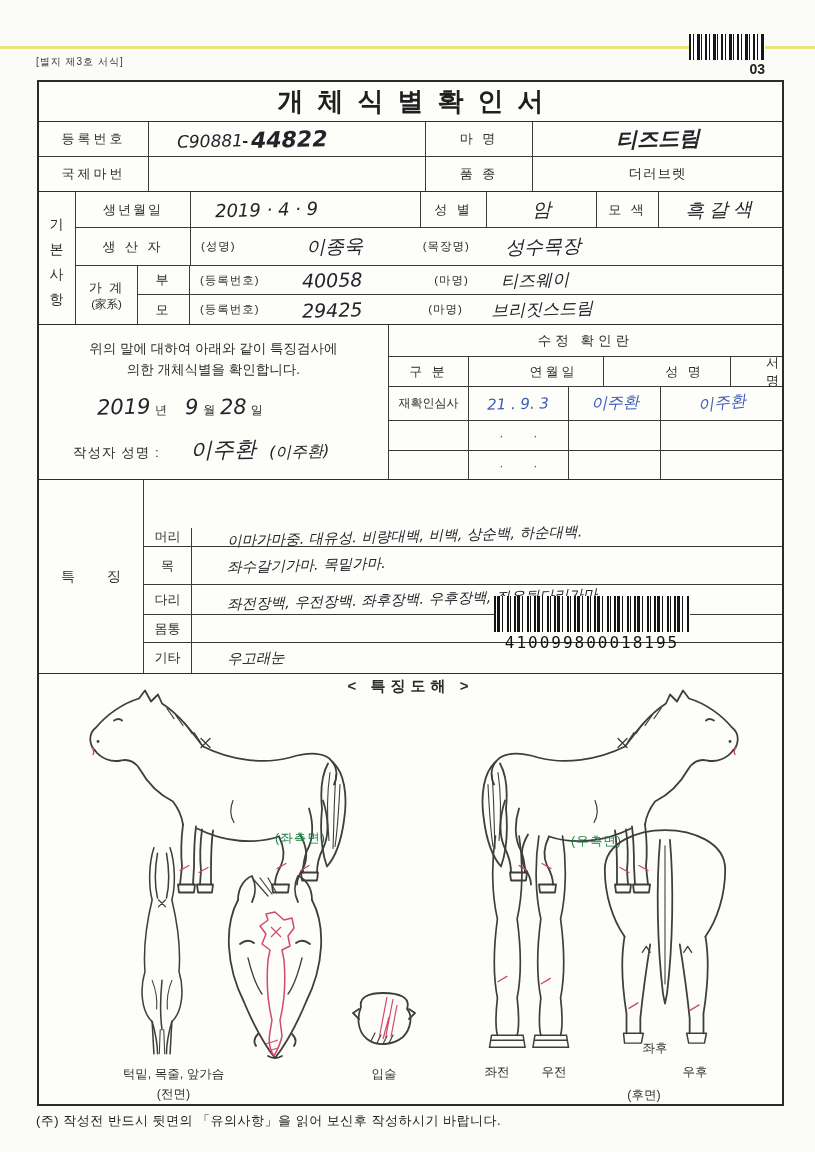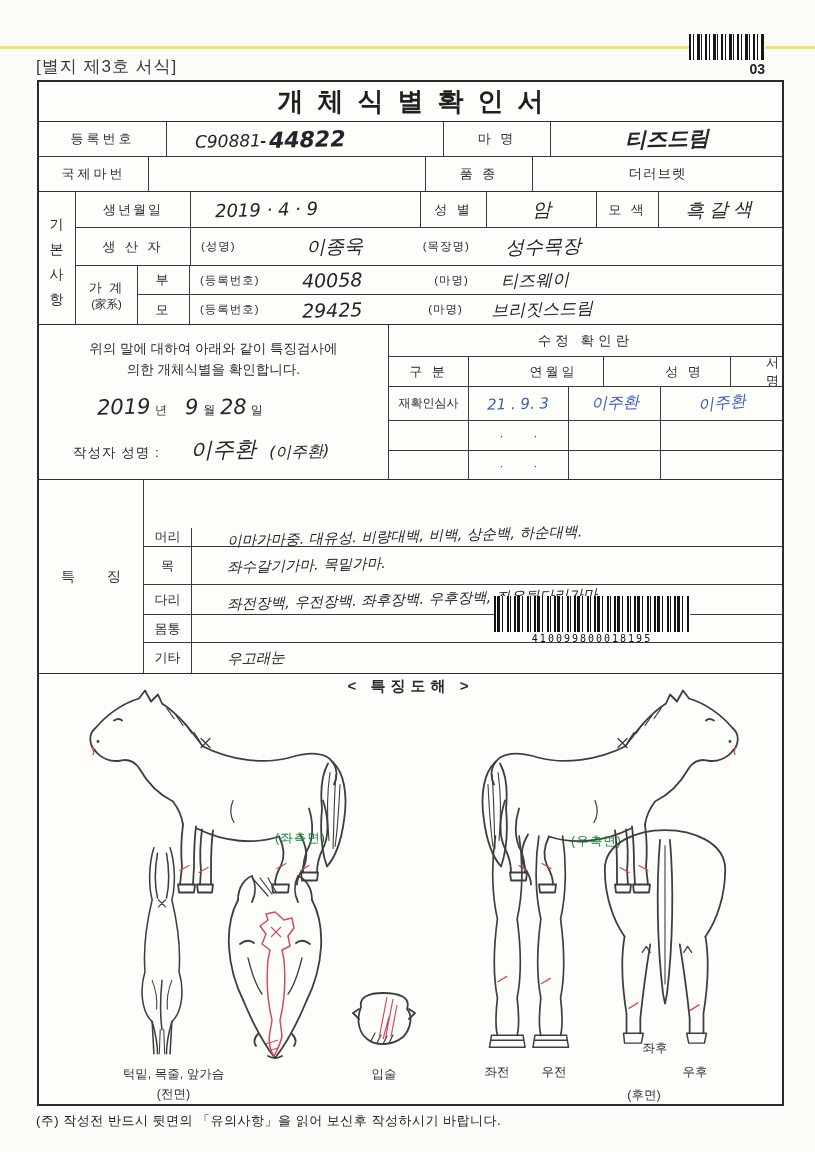--- a/index.html
+++ b/index.html
@@ -1,19 +1,19 @@
 <!DOCTYPE html>
 <html><head>
 <meta charset="utf-8">
 <style>
   html,body{margin:0;padding:0;background:#d9d9d6;}
   .page{position:relative;width:815px;height:1152px;background:#fbfbf7;overflow:hidden;
         font-family:"Liberation Sans",sans-serif;color:#2c2c2c;}
   .yellow-line{position:absolute;top:46px;left:0;width:100%;height:3px;background:#e9e47d;}
-  .form-tag{position:absolute;top:55px;left:36px;font-size:17px;color:#3a3a3a;letter-spacing:1px;}
+  .form-tag{position:absolute;top:55px;left:36px;font-size:10px;color:#3a3a3a;letter-spacing:1px;}
   .top-barcode{position:absolute;top:34px;right:50px;width:76px;height:26px;
      background:repeating-linear-gradient(90deg,#161616 0 2px,#fff 2px 4px,#161616 4px 5px,#fff 5px 8px,#161616 8px 11px,#fff 11px 12px,#161616 12px 13px,#fff 13px 16px);}
   .page-num{position:absolute;top:61px;right:50px;font-size:14px;font-weight:bold;color:#222;}
 
   .tbl{position:absolute;left:37px;top:80px;width:747px;height:1026px;border:2px solid #2b2b2b;
        box-sizing:border-box;background:#fdfdfa;}
   .row{display:flex;box-sizing:border-box;}
   .bb{border-bottom:1px solid #3a3a3a;}
   .br{border-right:1px solid #3a3a3a;}
   .cell{box-sizing:border-box;display:flex;align-items:center;}
@@ -31,21 +31,21 @@
         margin:auto;}
 
   .rev-title{height:31px;display:flex;align-items:center;justify-content:center;font-size:13.5px;letter-spacing:4px;border-bottom:1px solid #3a3a3a;}
   .rev-head{font-size:13px;letter-spacing:3px;}
   .dotcell{color:#555;font-size:13px;word-spacing:26px;}
 
   .feat-val{font-size:14.5px;}
   .barcode-wrap{position:absolute;left:455px;top:116px;width:196px;}
   .barcode-main{width:196px;height:36px;
      background:repeating-linear-gradient(90deg,#141414 0 2px,#fff 2px 3px,#141414 3px 6px,#fff 6px 8px,#141414 8px 9px,#fff 9px 13px,#141414 13px 15px,#fff 15px 16px,#141414 16px 17px,#fff 17px 20px);}
-  .barcode-num{text-align:center;font-size:10px;letter-spacing:2px;color:#111;margin-top:1px;font-family:"DejaVu Sans Mono",monospace;}
+  .barcode-num{text-align:center;font-size:16px;letter-spacing:2px;color:#111;margin-top:1px;font-family:"DejaVu Sans Mono",monospace;}
 
   .diagram{position:relative;height:430px;}
   .diag-heading{position:absolute;top:3px;left:0;width:100%;text-align:center;font-size:15px;font-weight:bold;letter-spacing:5px;color:#2a2a2a;}
   .diag-label{position:absolute;font-size:12.5px;color:#15803d;letter-spacing:1px;margin-left:40px;}
   .caption{position:absolute;font-size:12.5px;color:#333;text-align:center;}
   svg{position:absolute;overflow:visible;}
 
   .footer-note{position:absolute;left:36px;top:1112px;font-size:13px;color:#222;letter-spacing:0.5px;}
 </style>
 </head>
@@ -55,21 +55,21 @@
   <div class="yellow-line"></div>
   <div class="form-tag">[별지 제3호 서식]</div>
   <div class="top-barcode"></div>
   <div class="page-num">03</div>
 
   <div class="tbl">
 
     <div class="title-row">개체식별확인서</div>
 
     <div class="row bb" style="height:35px;">
-      <div class="cell lab br" style="width:128px;">등록번호</div>
+      <div class="cell lab br" style="width:110px;">등록번호</div>
       <div class="cell br" style="width:277px;padding-left:28px;">
         <span class="strike">
           <span class="hw" style="font-size:17px;">C90881</span>
           <span class="hw" style="font-size:22px;font-weight:bold;margin-left:4px;">44822</span>
         </span>
       </div>
       <div class="cell lab br" style="width:107px;">마  명</div>
       <div class="cell" style="flex:1;justify-content:center;">
         <span class="hw" style="font-size:21px;font-weight:bold;">티즈드림</span>
       </div>

